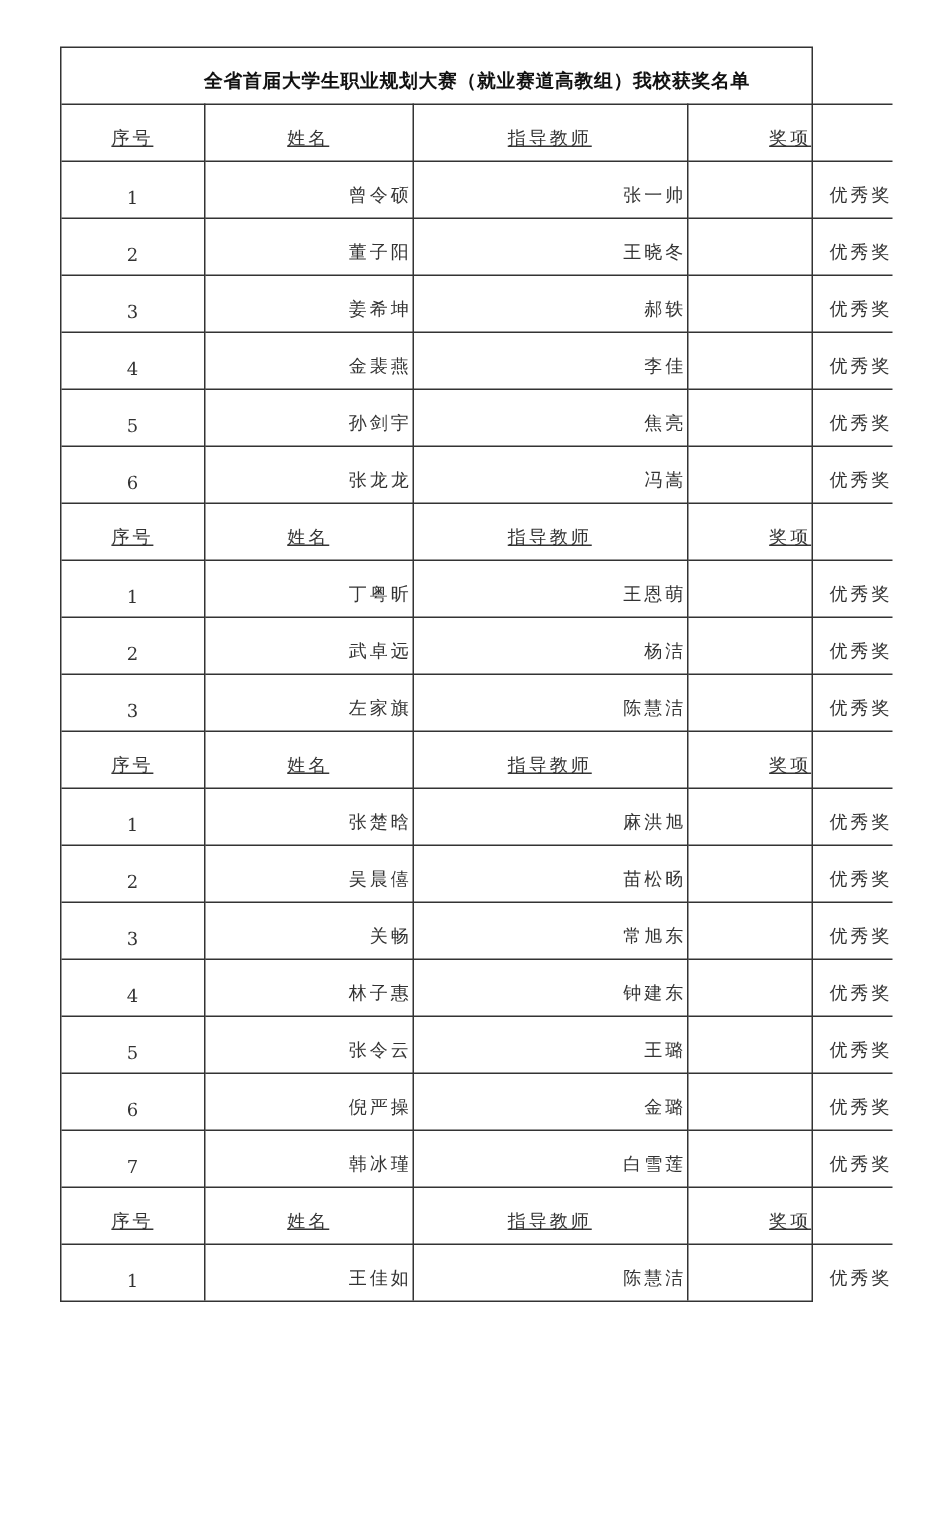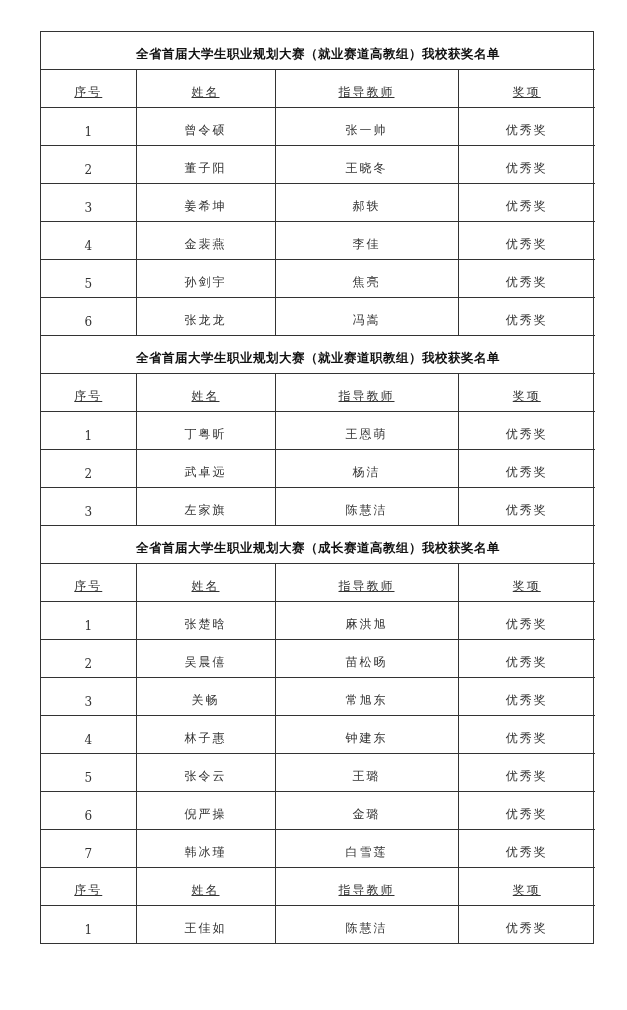--- a/index.html
+++ b/index.html
@@ -11,21 +11,21 @@
       width: 627px;
       height: 1010px;
       position: relative;
       font-family: "DejaVu Serif", "Liberation Serif", serif;
       color: #222;
     }
     .sheet {
       position: absolute;
       left: 40px;
       top: 31px;
-      width: 554px;
+      width: 502px;
       border: 1px solid #333;
       box-sizing: border-box;
     }
     table {
       width: 100%;
       border-collapse: collapse;
       table-layout: fixed;
     }
     td {
       border: 1px solid #333;
@@ -36,21 +36,21 @@
       height: 31px;
       color: #333;
     }
     tr.title td {
       font-weight: bold;
       font-size: 12.5px;
       color: #111;
       letter-spacing: 0.5px;
     }
     tr.header td { letter-spacing: 2px; text-decoration: underline; }
-    tr.data td.name, tr.data td.teacher, tr.data td.award { letter-spacing: 2px; }
+    tr.data td.name, tr.data td.teacher, tr.data td.award { letter-spacing: 2px; text-align: right; }
     col.c1 { width: 95px; }
     col.c2 { width: 139px; }
     col.c3 { width: 183px; }
     col.c4 { width: 137px; }
     .sheet table tr:first-child td { border-top: none; }
     .sheet table tr td:first-child { border-left: none; }
     .sheet table tr td:last-child { border-right: none; }
     .sheet table tr:last-child td { border-bottom: none; }
   </style>
 </head>
@@ -111,23 +111,20 @@
     <td class="award">优秀奖</td>
   </tr>
 
   <tr class="data">
     <td class="idx">6</td>
     <td class="name">张龙龙</td>
     <td class="teacher">冯嵩</td>
     <td class="award">优秀奖</td>
   </tr>
 
-  <tr class="title">
-    <td colspan="4">全省首届大学生职业规划大赛（就业赛道职教组）我校获奖名单</td>
-  </tr>
 
   <tr class="header">
     <td>序号</td>
     <td>姓名</td>
     <td>指导教师</td>
     <td>奖项</td>
   </tr>
 
   <tr class="data">
     <td class="idx">1</td>
@@ -143,23 +140,20 @@
     <td class="award">优秀奖</td>
   </tr>
 
   <tr class="data">
     <td class="idx">3</td>
     <td class="name">左家旗</td>
     <td class="teacher">陈慧洁</td>
     <td class="award">优秀奖</td>
   </tr>
 
-  <tr class="title">
-    <td colspan="4">全省首届大学生职业规划大赛（成长赛道高教组）我校获奖名单</td>
-  </tr>
 
   <tr class="header">
     <td>序号</td>
     <td>姓名</td>
     <td>指导教师</td>
     <td>奖项</td>
   </tr>
 
   <tr class="data">
     <td class="idx">1</td>

